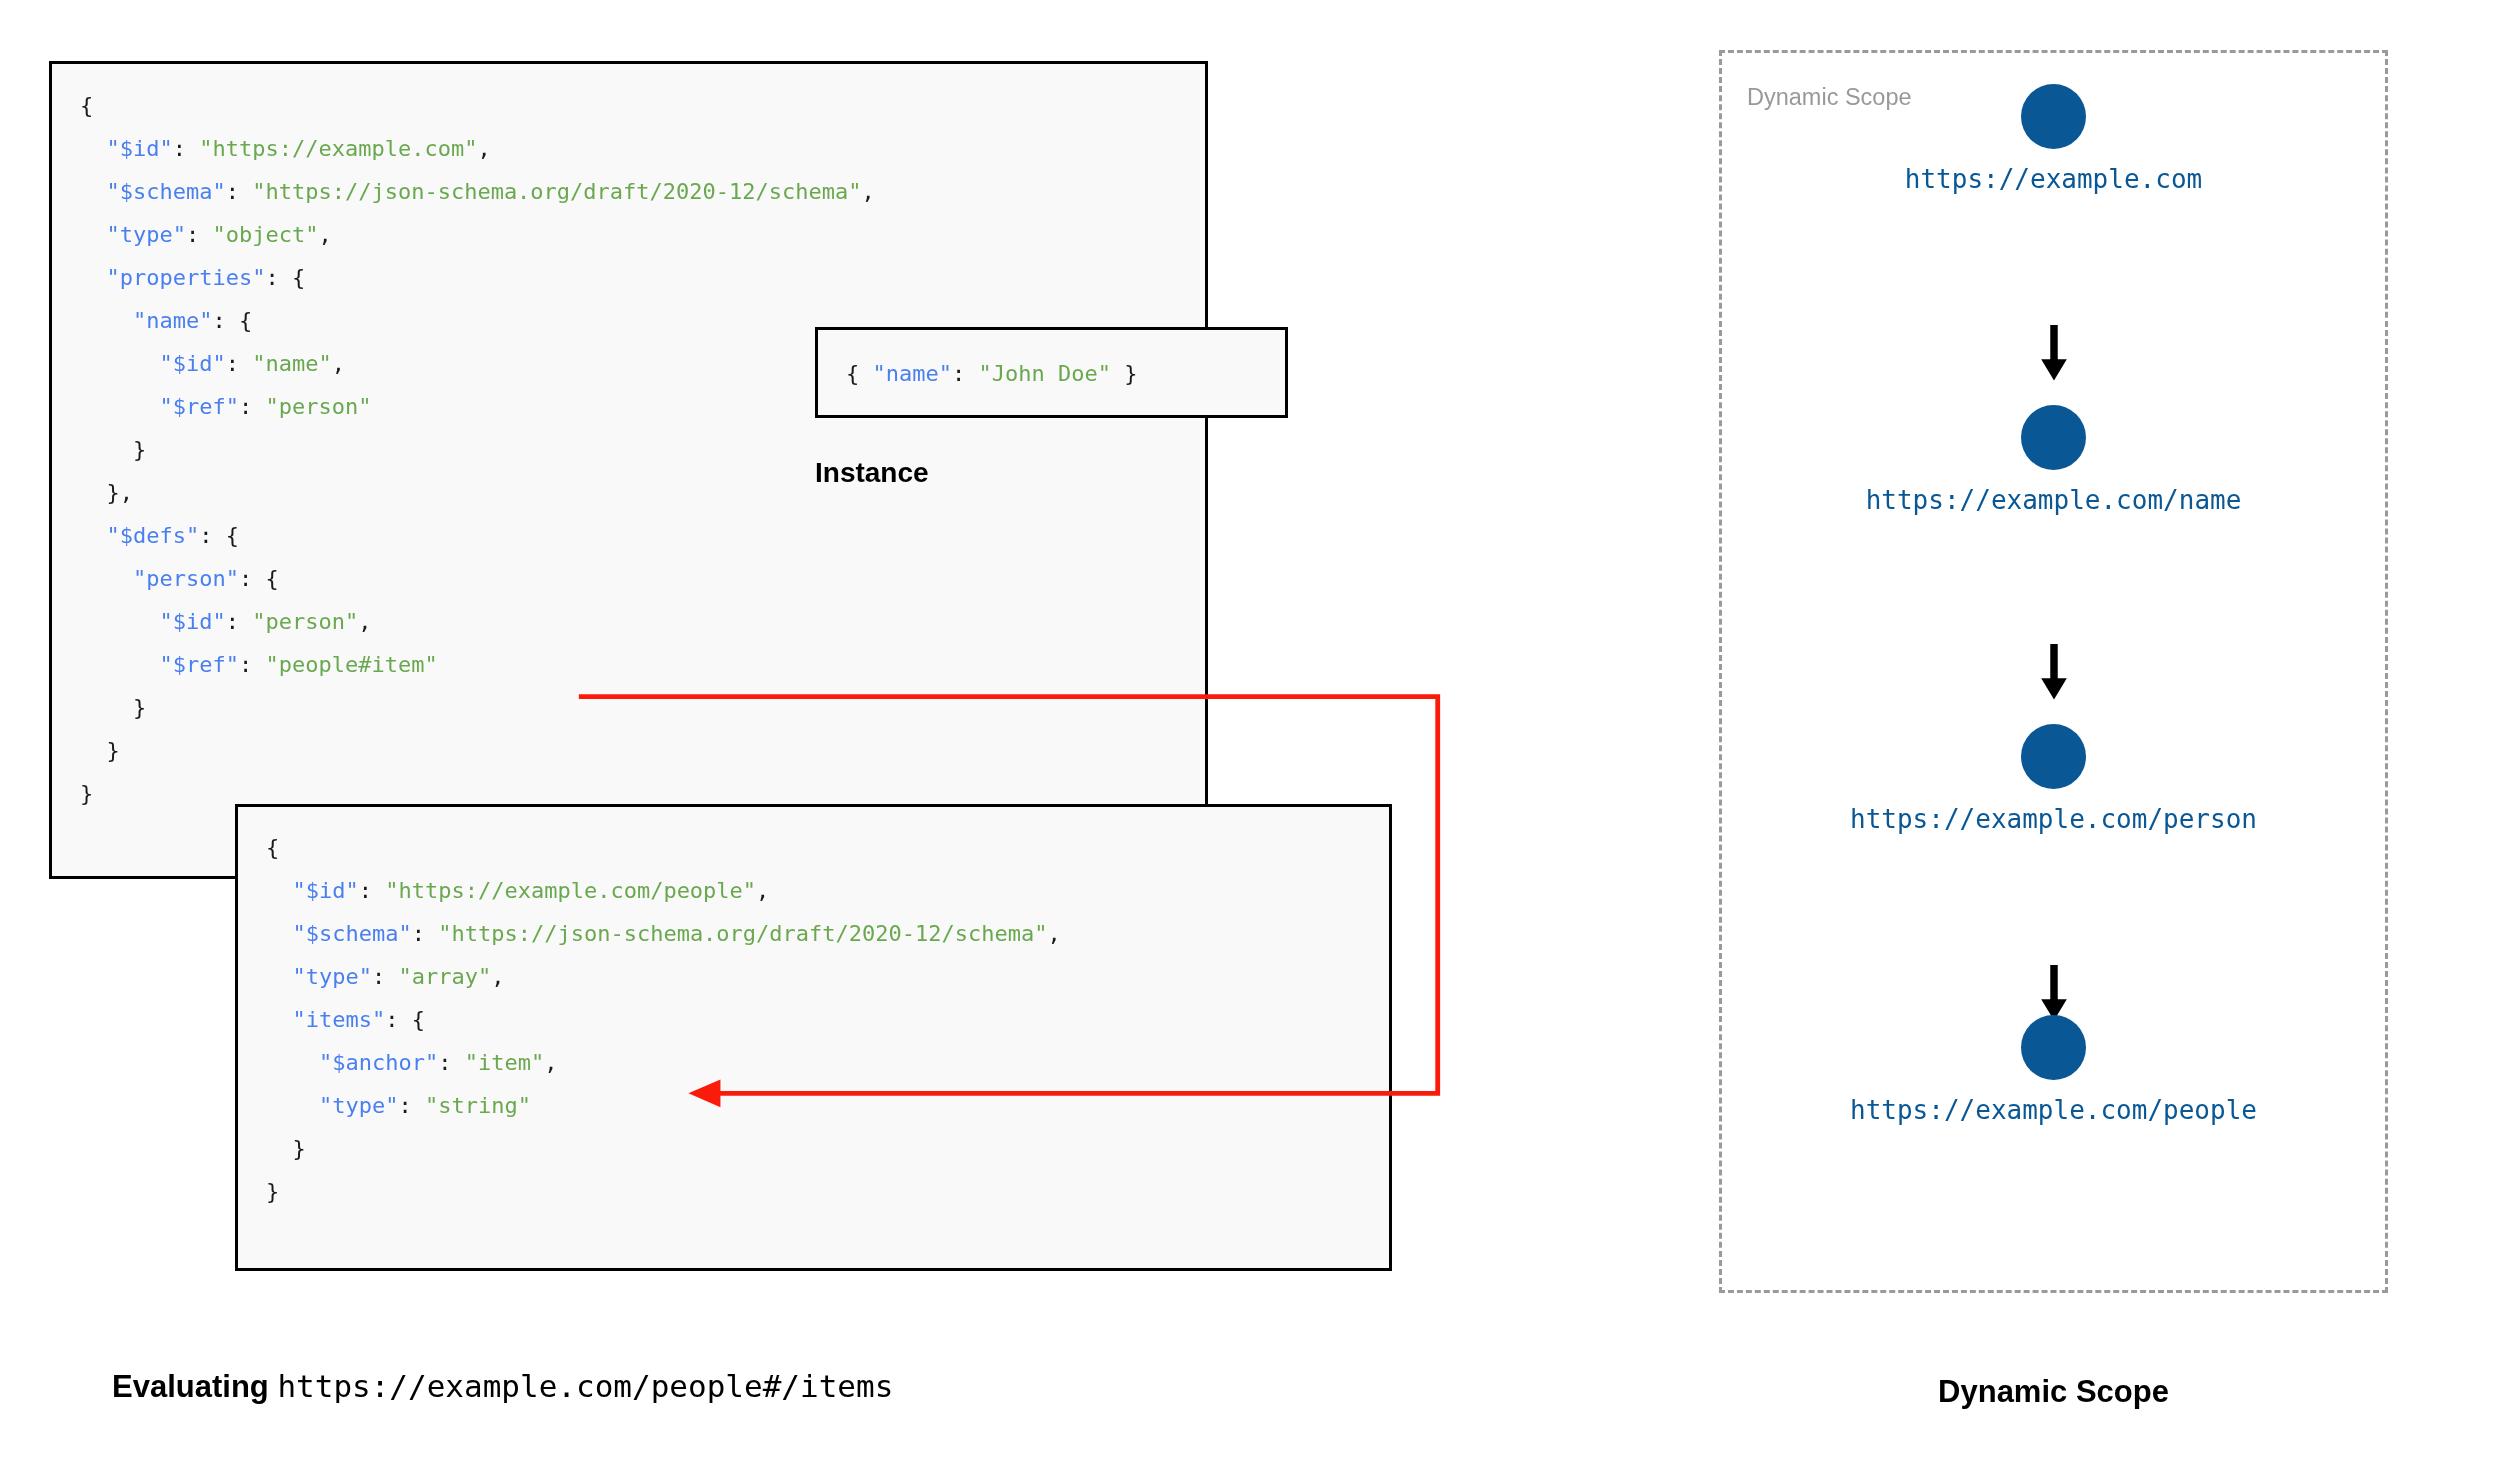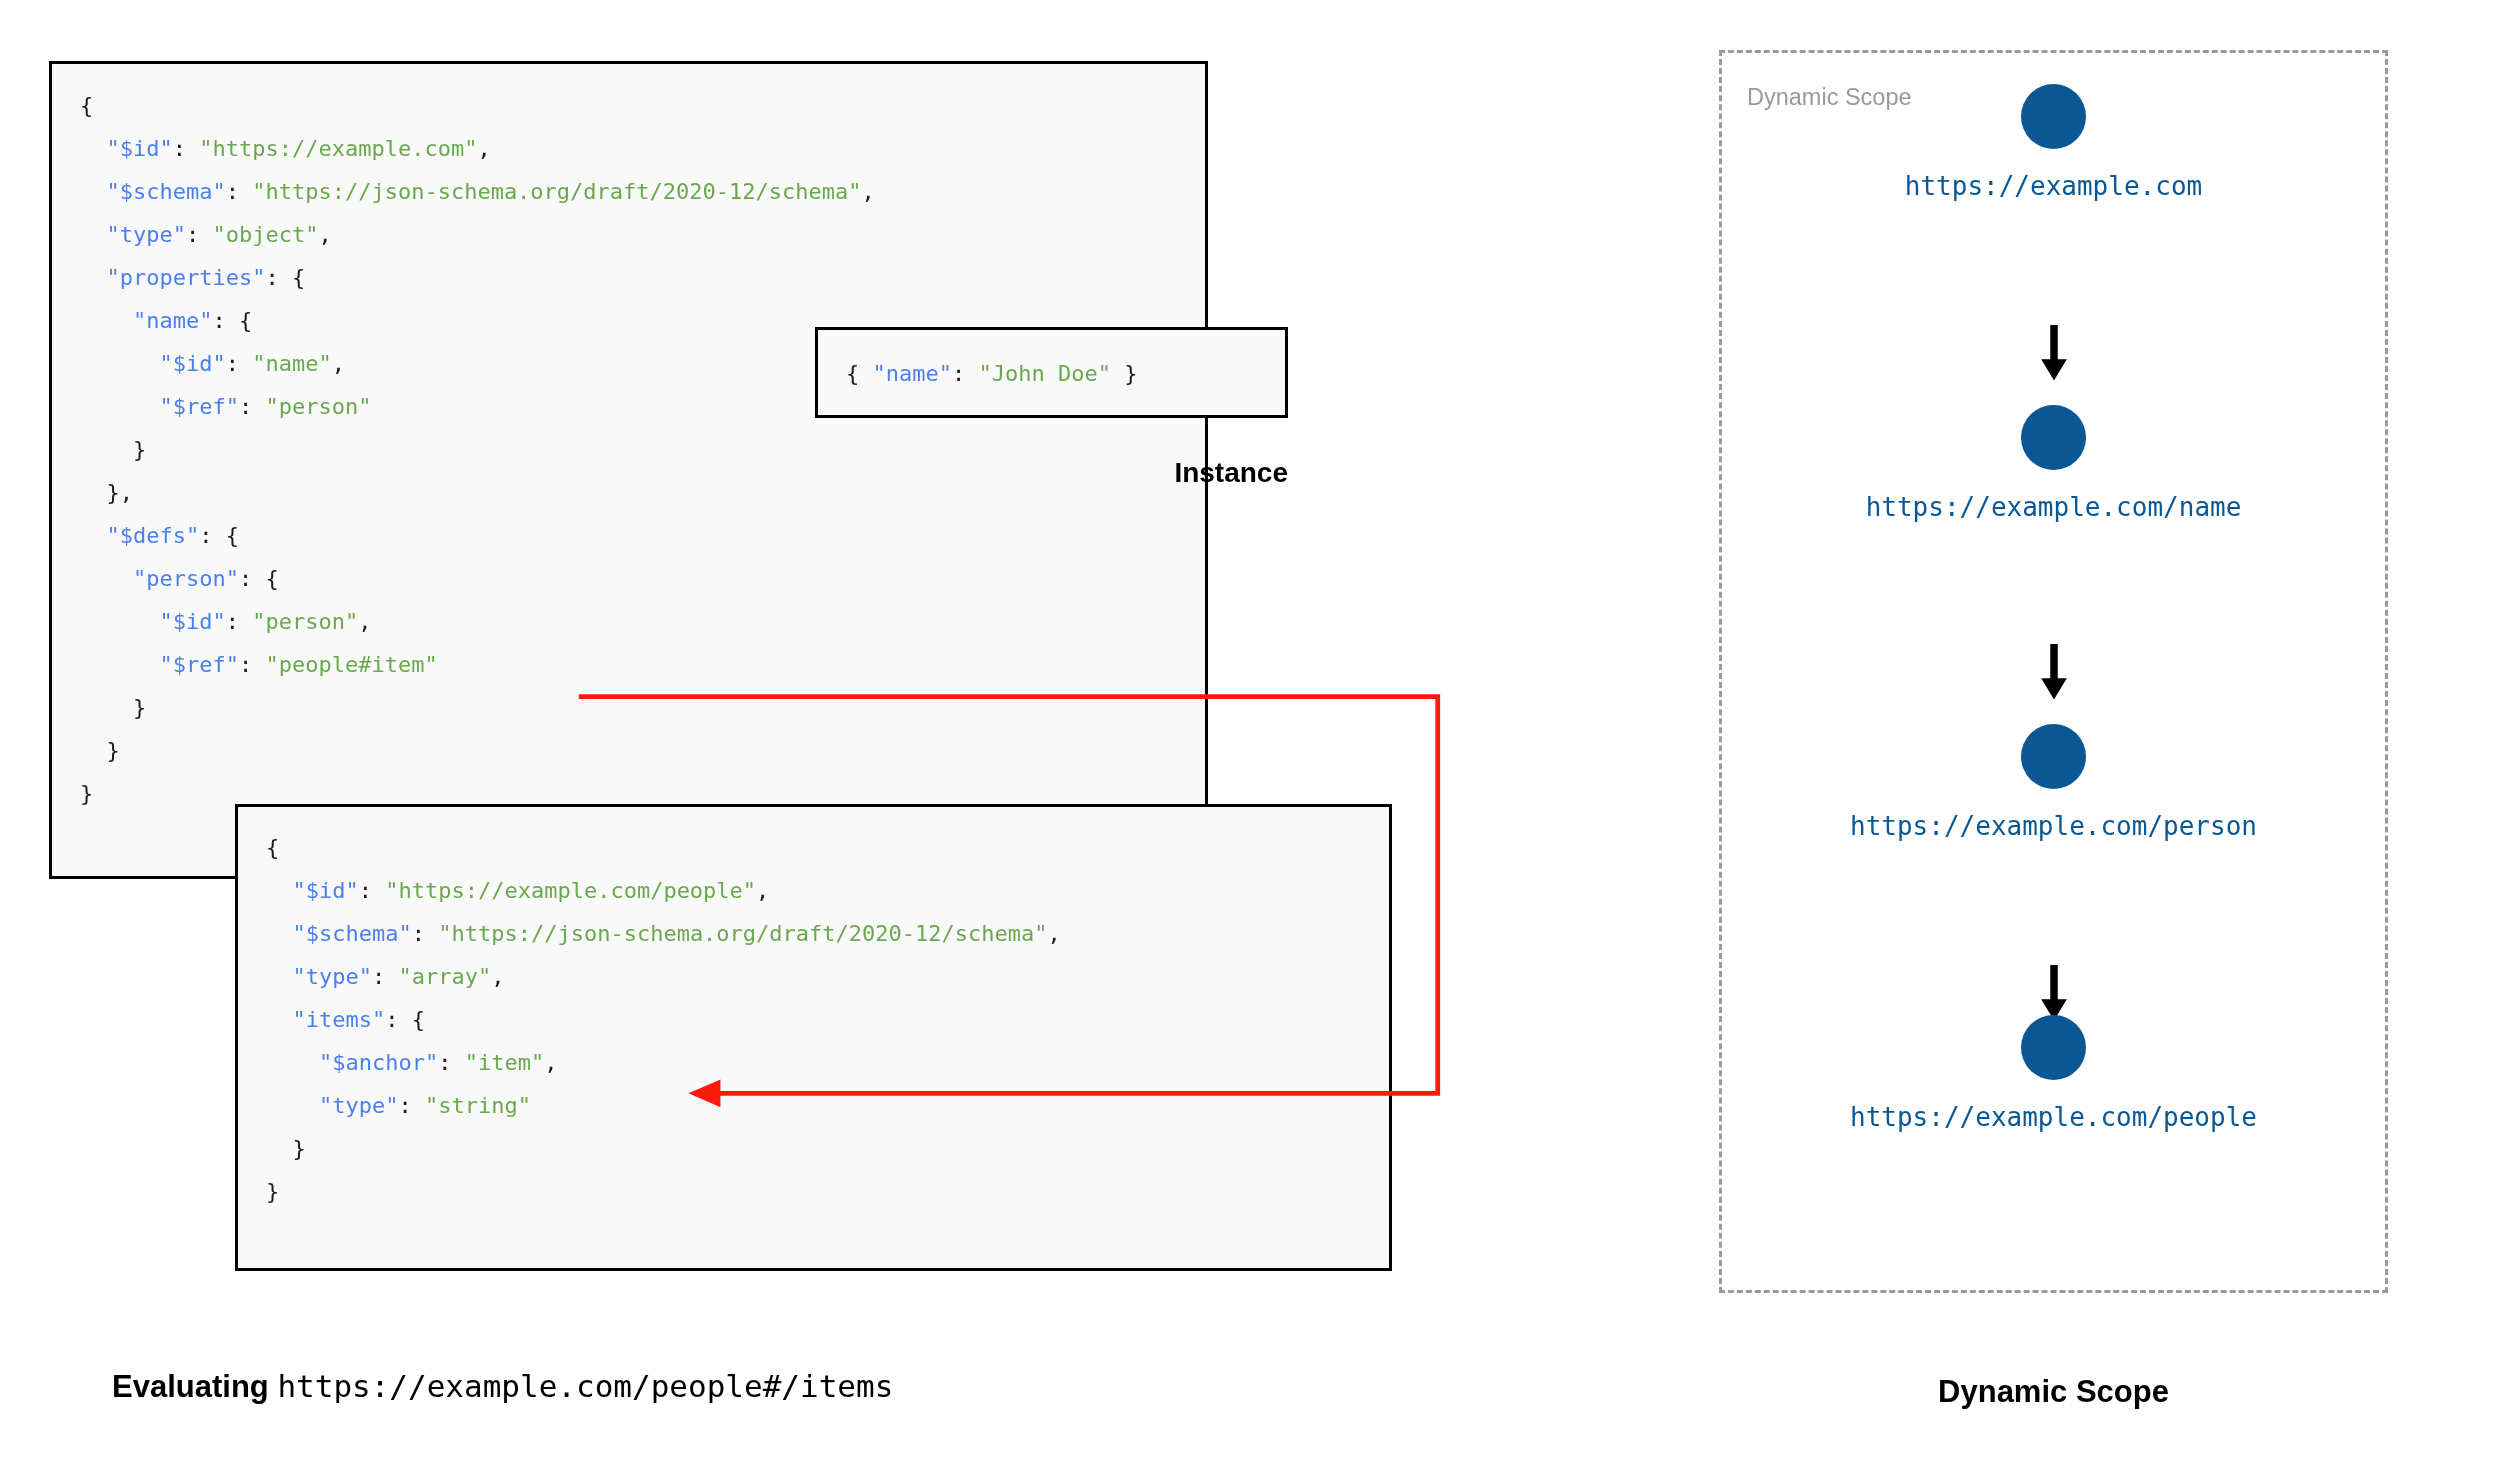--- a/index.html
+++ b/index.html
@@ -59,21 +59,21 @@
     position: absolute;
     left: 28px;
     top: 22.4px;
     line-height: 44px;
   }
   #instance-caption {
     position: absolute;
     left: 815px;
     top: 457px;
     width: 473px;
-    text-align: right;
+    text-align: left;
     font-size: 28px;
     font-weight: bold;
     color: #000000;
     z-index: 5;
   }
 
   
   #schema-people-box {
     left: 235px;
     top: 804px;
@@ -141,21 +141,21 @@
     text-align: center;
   }
   .scope-circle {
     width: 65px;
     height: 65px;
     border-radius: 50%;
     background: #0a5795;
     margin: 0 auto;
   }
   .scope-label {
-    margin-top: 22px;
+    margin-top: 15px;
     font-family: "DejaVu Sans Mono", "Liberation Mono", monospace;
     font-size: 26px;
     color: #0a5795;
     white-space: nowrap;
   }
   .scope-arrow {
     position: absolute;
     left: 1719px;
     width: 669px;
     text-align: center;

